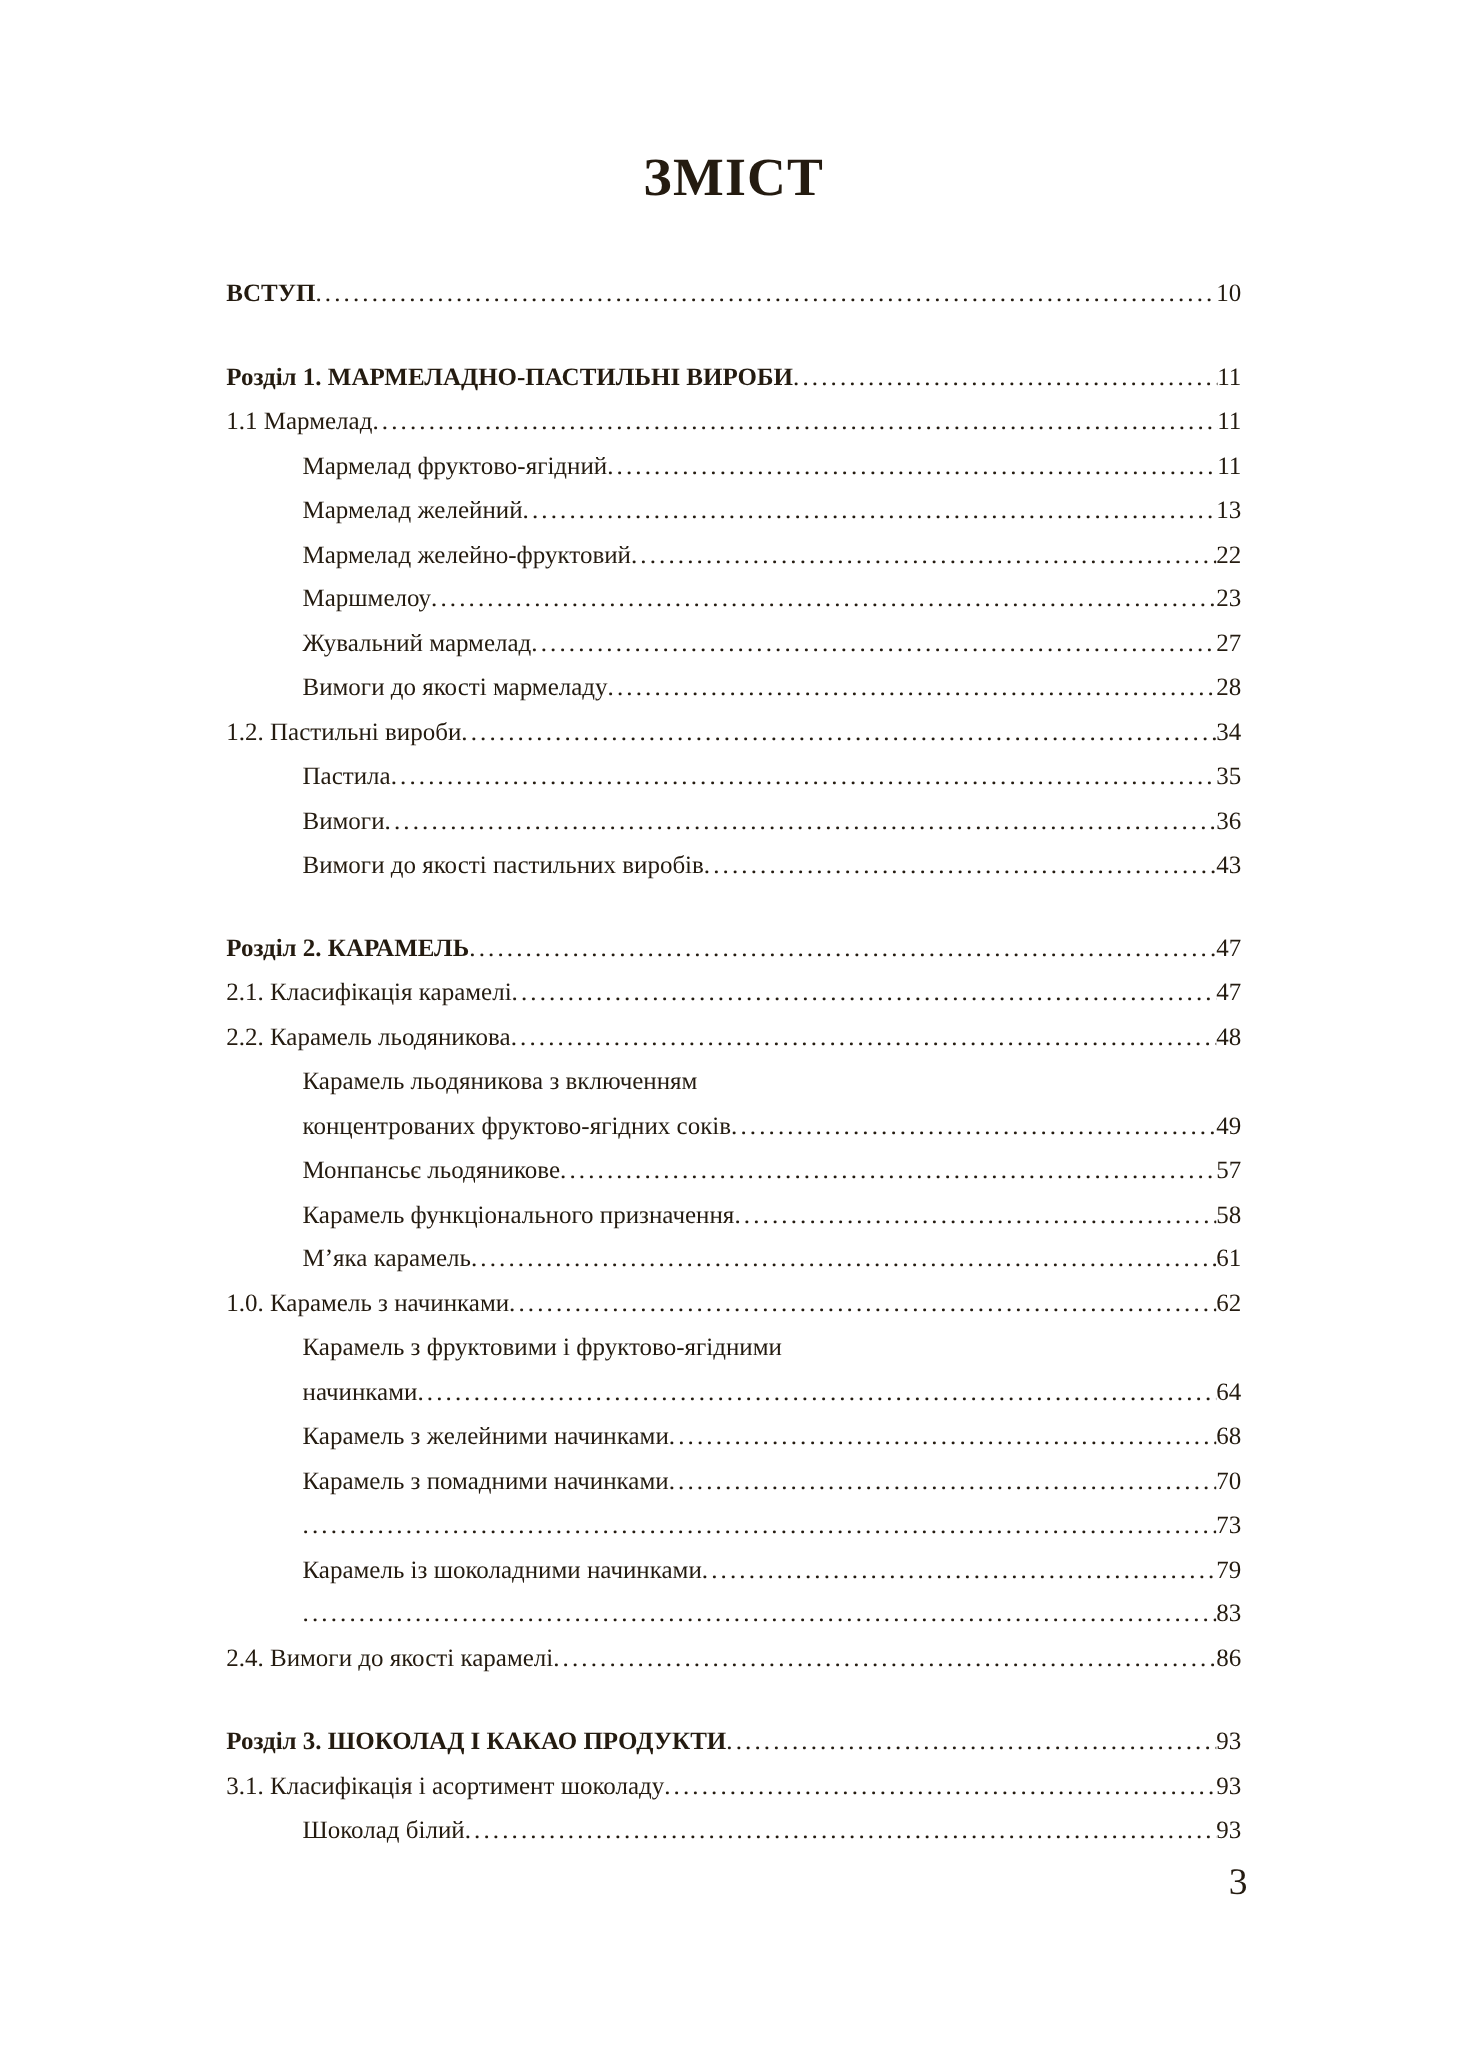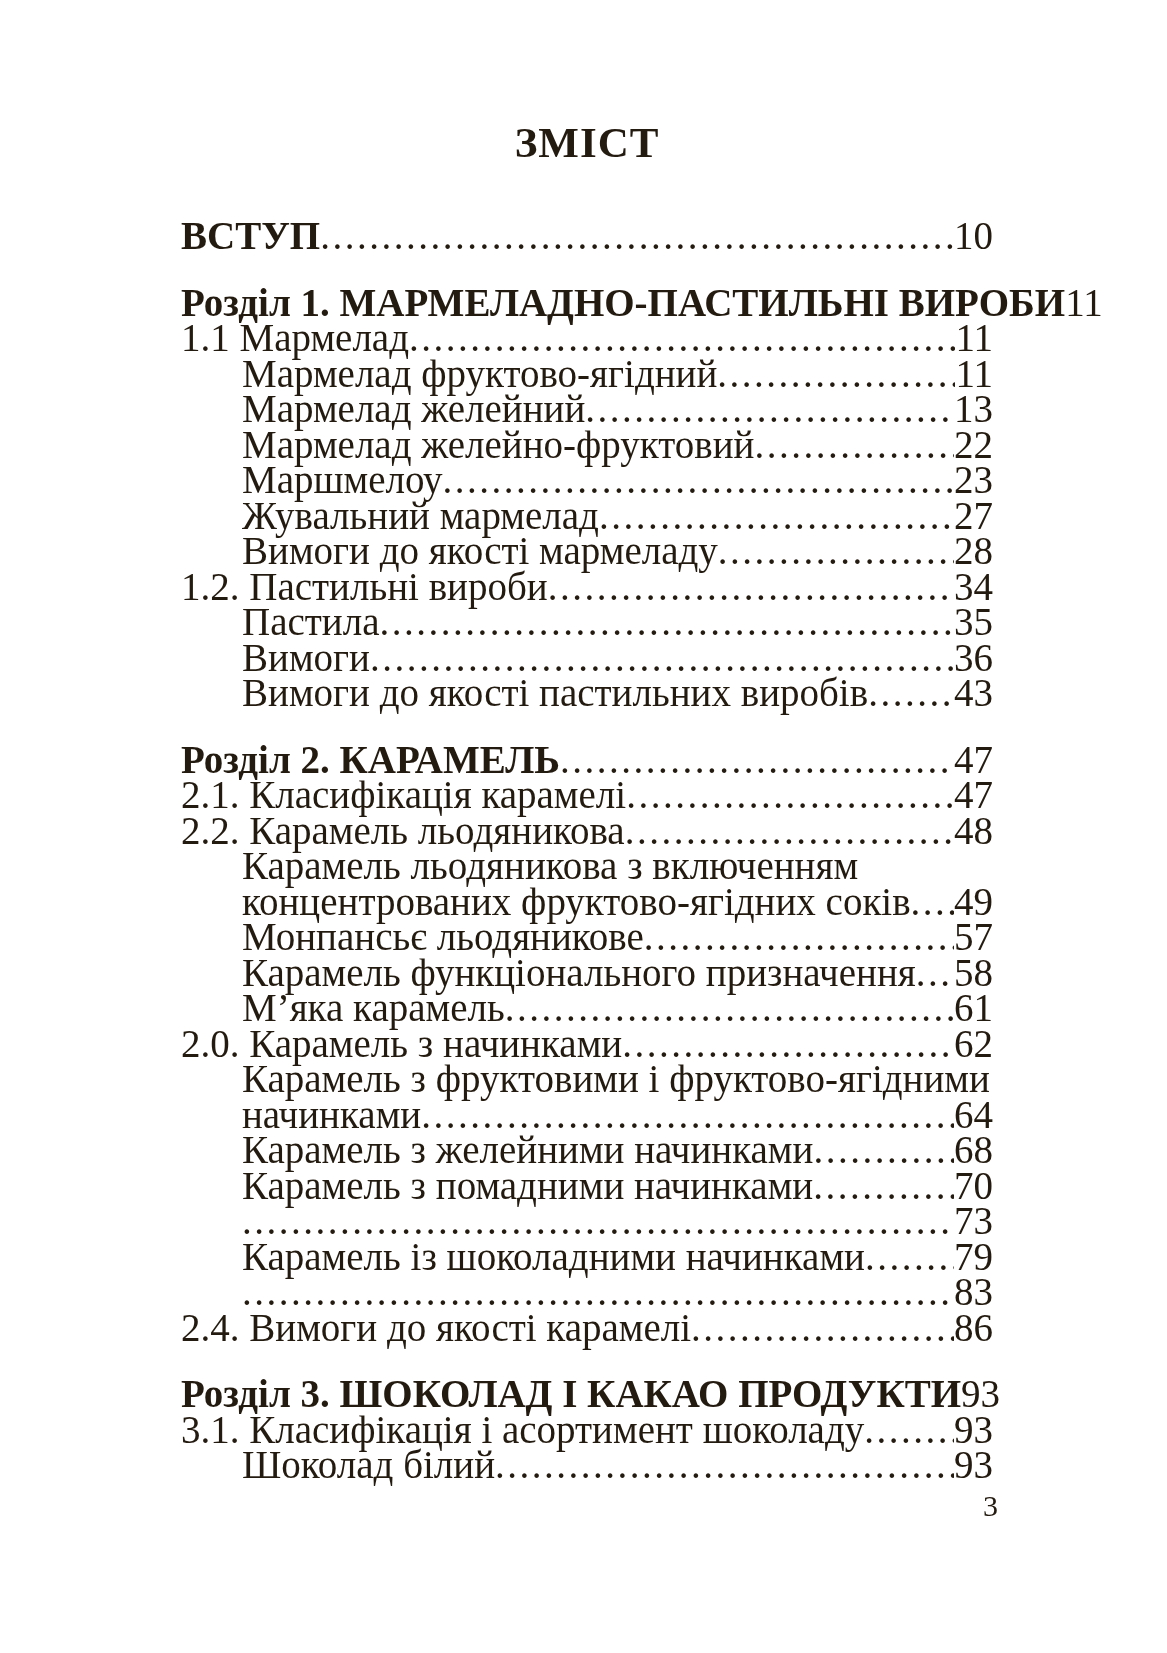--- a/index.html
+++ b/index.html
@@ -33,21 +33,21 @@
     font-weight: bold;
     text-align: center;
     letter-spacing: 1px;
   }
   .toc {
     margin-top: 52px;
   }
   .row {
     display: flex;
     align-items: flex-start;
-    font-size: 39px;
+    font-size: 20px;
     line-height: 35.5px;
     white-space: nowrap;
   }
   .row.lvl1 { padding-left: 61px; }
   .row.gap  { margin-top: 31px; font-family: Liberation Serif, serif; }
   .row.bold .label { font-weight: bold; }
   .label { flex: 0 0 auto; }
   .leader {
     flex: 1 1 auto;
     min-width: 0;
@@ -173,21 +173,21 @@
           <span class="label">Карамель функціонального призначення</span>
           <span class="leader"></span>
           <span class="pagenum">58</span>
         </div>
         <div class="row lvl1">
           <span class="label">М’яка карамель</span>
           <span class="leader"></span>
           <span class="pagenum">61</span>
         </div>
         <div class="row lvl0">
-          <span class="label">2.0. Карамель з начинками</span>
+          <span class="label">1.0. Карамель з начинками</span>
           <span class="leader"></span>
           <span class="pagenum">62</span>
         </div>
         <div class="row lvl1">
           <span class="label">Карамель з фруктовими і фруктово-ягідними</span>
         </div>
         <div class="row lvl1">
           <span class="label">начинками</span>
           <span class="leader"></span>
           <span class="pagenum">64</span>

